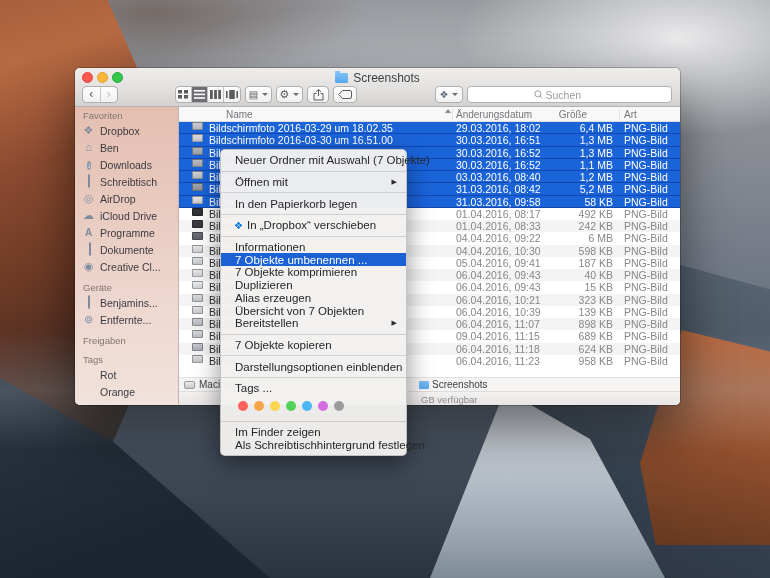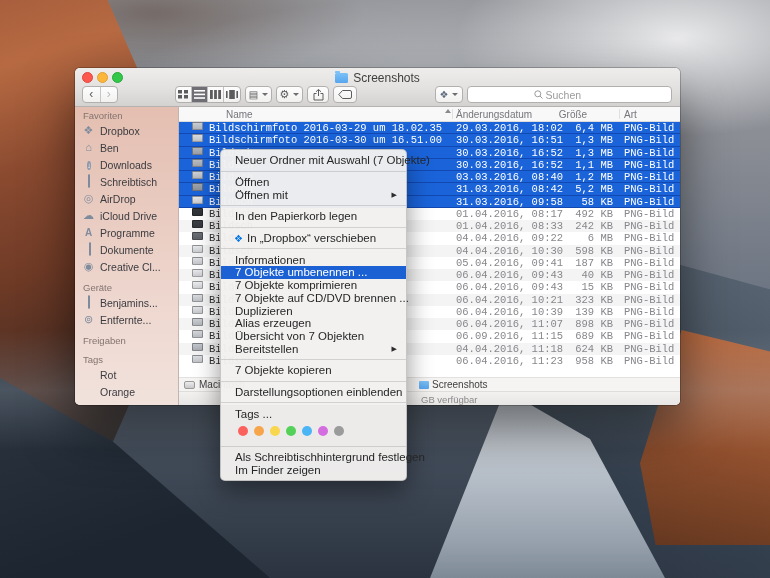--- a/index.html
+++ b/index.html
@@ -91,21 +91,21 @@
   .colheader span{position:absolute;top:2px;}
   .h-name{left:4px;padding-left:43px;}
   .h-date{left:277px;}
   .h-size{left:354px;width:80px;text-align:center;}
   .h-kind{left:445px;}
   .sortcaret{position:absolute;left:266px;top:6px;width:0;height:0;
     border-left:3.5px solid transparent;border-right:3.5px solid transparent;border-bottom:4px solid #8a8a8e;}
   .hdiv{position:absolute;top:2px;bottom:2px;width:1px;background:#e0e0e0;}
 
   .rows{position:absolute;top:15px;left:0;right:0;bottom:28px;overflow:hidden;font-size:10.5px;}
-  .row{position:relative;height:12.25px;line-height:12.25px;color:#2f2f31;font-family:Liberation Mono, monospace;}
+  .row{position:relative;height:12.25px;line-height:12.25px;color:#2f2f31;}
   .row.alt{background:#f4f4f4;}
   .row.sel{background:#1a63d9;color:#fff;box-shadow:inset 0 -1px rgba(10,45,140,.5);}
   .row span{position:absolute;top:0;white-space:nowrap;}
   .f-ico{position:absolute;left:13px;top:2px;width:11px;height:8px;border-radius:1px;border:1px solid rgba(0,0,0,.3);}
   .c-name{left:30px;}
   .c-date{left:277px;}
   .c-size{left:354px;width:80px;text-align:right;}
   .c-kind{left:445px;}
   .row:not(.sel) .c-date,.row:not(.sel) .c-size,.row:not(.sel) .c-kind{color:#87878c;}
 
@@ -417,28 +417,28 @@
             <div class="row alt">
               <span class="f-ico" style="background: linear-gradient(rgb(204, 208, 214), rgba(0, 0, 0, 0.12)), rgb(204, 208, 214);"></span>
               <span class="c-name">Bildsch</span>
               <span class="c-date">06.04.2016, 11:07</span>
               <span class="c-size">898 KB</span>
               <span class="c-kind">PNG-Bild</span>
             </div>
             <div class="row">
               <span class="f-ico" style="background: linear-gradient(rgb(213, 216, 221), rgba(0, 0, 0, 0.12)), rgb(213, 216, 221);"></span>
               <span class="c-name">Bildsch</span>
-              <span class="c-date">06.09.2016, 11:15</span>
+              <span class="c-date">09.04.2016, 11:15</span>
               <span class="c-size">689 KB</span>
               <span class="c-kind">PNG-Bild</span>
             </div>
             <div class="row alt">
               <span class="f-ico" style="background: linear-gradient(rgb(194, 198, 205), rgba(0, 0, 0, 0.12)), rgb(194, 198, 205);"></span>
               <span class="c-name">Bildsch</span>
-              <span class="c-date">04.04.2016, 11:18</span>
+              <span class="c-date">06.04.2016, 11:18</span>
               <span class="c-size">624 KB</span>
               <span class="c-kind">PNG-Bild</span>
             </div>
             <div class="row">
               <span class="f-ico" style="background: linear-gradient(rgb(220, 222, 226), rgba(0, 0, 0, 0.12)), rgb(220, 222, 226);"></span>
               <span class="c-name">Bildsch</span>
               <span class="c-date">06.04.2016, 11:23</span>
               <span class="c-size">958 KB</span>
               <span class="c-kind">PNG-Bild</span>
             </div>
@@ -455,23 +455,20 @@
       </div>
     </div>
   </div>
 
   <div class="ctxmenu" id="ctxmenu">
       <div class="mi">
         <span>Neuer Ordner mit Auswahl (7 Objekte)</span>
       </div>
       <div class="msep"></div>
       <div class="mi">
-        <span>Öffnen</span>
-      </div>
-      <div class="mi">
         <span>Öffnen mit</span>
         <span class="m-arrow">▶</span>
       </div>
       <div class="msep"></div>
       <div class="mi">
         <span>In den Papierkorb legen</span>
       </div>
       <div class="msep"></div>
       <div class="mi">
         <span class="m-ic">❖</span>
@@ -479,23 +476,20 @@
       </div>
       <div class="msep"></div>
       <div class="mi">
         <span>Informationen</span>
       </div>
       <div class="mi hl">
         <span>7 Objekte umbenennen ...</span>
       </div>
       <div class="mi">
         <span>7 Objekte komprimieren</span>
-      </div>
-      <div class="mi">
-        <span>7 Objekte auf CD/DVD brennen ...</span>
       </div>
       <div class="mi">
         <span>Duplizieren</span>
       </div>
       <div class="mi">
         <span>Alias erzeugen</span>
       </div>
       <div class="mi">
         <span>Übersicht von 7 Objekten</span>
       </div>
@@ -519,19 +513,19 @@
         <i style="background: rgb(252, 98, 93);"></i>
         <i style="background: rgb(247, 165, 75);"></i>
         <i style="background: rgb(248, 214, 78);"></i>
         <i style="background: rgb(83, 209, 88);"></i>
         <i style="background: rgb(76, 181, 245);"></i>
         <i style="background: rgb(212, 110, 224);"></i>
         <i style="background: rgb(155, 155, 155);"></i>
       </div>
       <div class="msep"></div>
       <div class="mi">
+        <span>Im Finder zeigen</span>
+      </div>
+      <div class="mi">
         <span>Als Schreibtischhintergrund festlegen</span>
-      </div>
-      <div class="mi">
-        <span>Im Finder zeigen</span>
       </div>
     </div>
 </div>
 
 </body></html>

